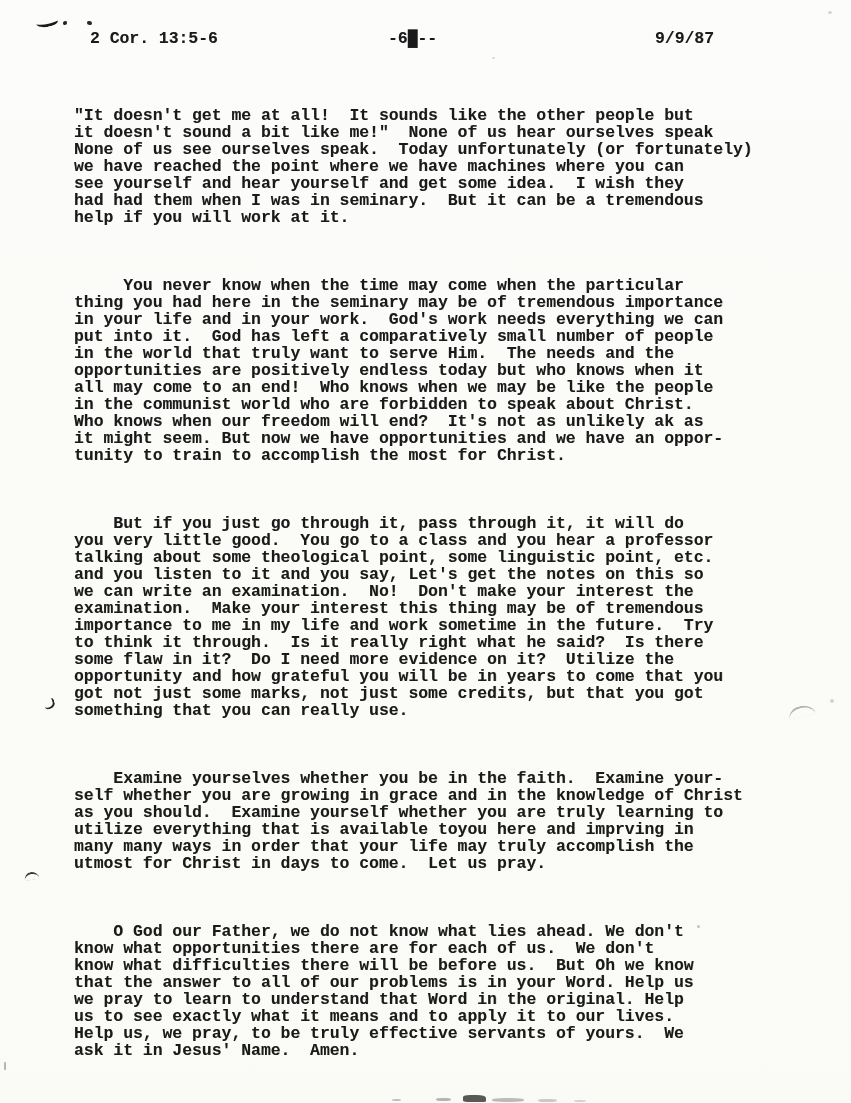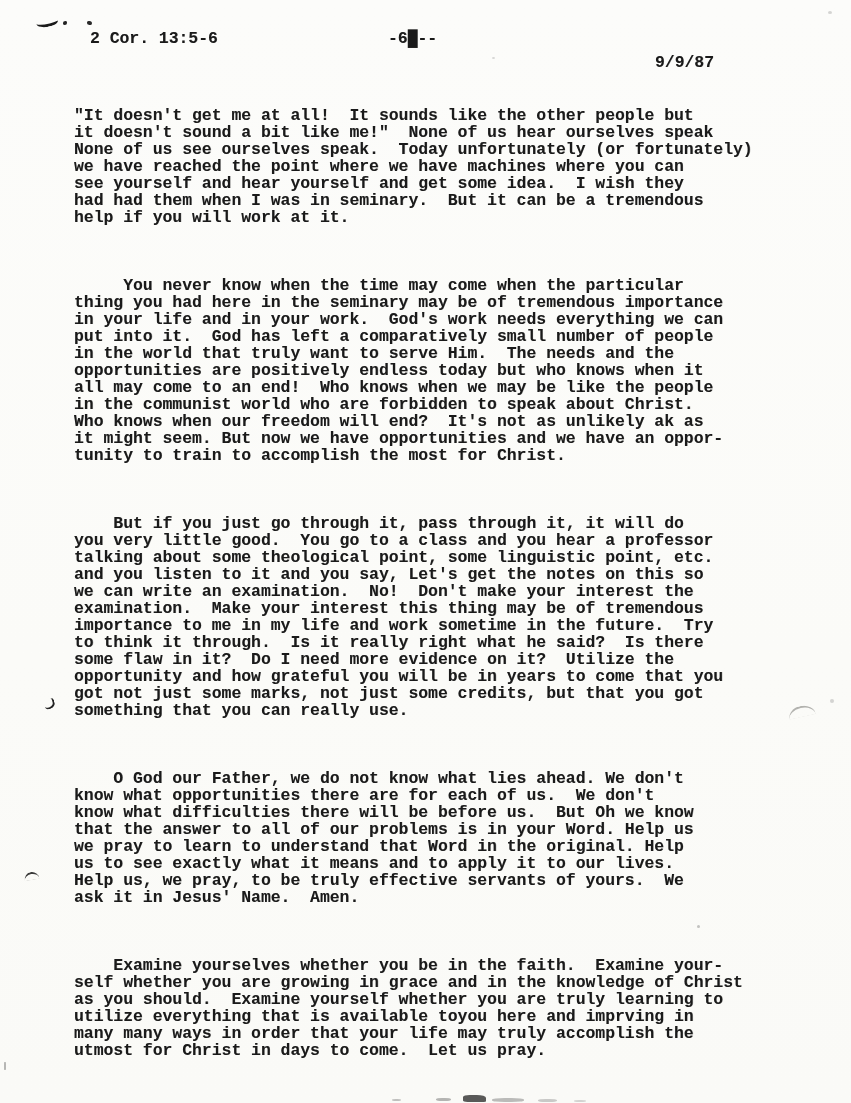--- a/index.html
+++ b/index.html
@@ -24,21 +24,21 @@
     font-size: 16.4px;
     line-height: 17px;
     font-weight: 700;
     color: #1a1a1a;
     text-shadow: 0.3px 0.2px 0 rgba(25,25,25,0.35);
     white-space: pre;
   }
   .header-row { position: absolute; top: 30px; left: 0; width: 851px; height: 20px; }
   .hdr-left   { position: absolute; left: 90px;  top: 0; }
   .hdr-center { position: absolute; left: 388px; top: 0; }
-  .hdr-right  { position: absolute; left: 655px; top: 0; margin-top: 24px; }
+  .hdr-right  { position: absolute; left: 655px; top: 0; }
 
   .body-text { position: absolute; left: 74px; top: 73px; width: 700px; }
   .para { margin: 0 0 17px 0; }
 
   
   .mark { position: absolute; }
   .pen-squiggle {
     left: 36px; top: 17px; width: 22px; height: 7px;
     border-bottom: 3.5px solid #1b1b1b;
     border-radius: 10% 80% 60% 90%;
@@ -114,34 +114,34 @@
 talking about some theological point, some linguistic point, etc.
 and you listen to it and you say, Let's get the notes on this so
 we can write an examination.  No!  Don't make your interest the
 examination.  Make your interest this thing may be of tremendous
 importance to me in my life and work sometime in the future.  Try
 to think it through.  Is it really right what he said?  Is there
 some flaw in it?  Do I need more evidence on it?  Utilize the
 opportunity and how grateful you will be in years to come that you
 got not just some marks, not just some credits, but that you got
 something that you can really use.</div>
+    <div class="para">    Examine yourselves whether you be in the faith.  Examine your-
+self whether you are growing in grace and in the knowledge of Christ
+as you should.  Examine yourself whether you are truly learning to
+utilize everything that is available toyou here and imprving in
+many many ways in order that your life may truly accomplish the
+utmost for Christ in days to come.  Let us pray.</div>
     <div class="para">    O God our Father, we do not know what lies ahead. We don't
 know what opportunities there are for each of us.  We don't
 know what difficulties there will be before us.  But Oh we know
 that the answer to all of our problems is in your Word. Help us
 we pray to learn to understand that Word in the original. Help
 us to see exactly what it means and to apply it to our lives.
 Help us, we pray, to be truly effective servants of yours.  We
 ask it in Jesus' Name.  Amen.</div>
-    <div class="para">    Examine yourselves whether you be in the faith.  Examine your-
-self whether you are growing in grace and in the knowledge of Christ
-as you should.  Examine yourself whether you are truly learning to
-utilize everything that is available toyou here and imprving in
-many many ways in order that your life may truly accomplish the
-utmost for Christ in days to come.  Let us pray.</div>
   </div>
 
   <div class="mark pen-squiggle"></div>
   <div class="mark pen-dot-1"></div>
   <div class="mark pen-dot-2"></div>
   <div class="mark margin-scribble"></div>
   <div class="mark margin-tilde"></div>
   <div class="mark pencil-curl"></div>
 
   <div class="smudge sm1"></div>

